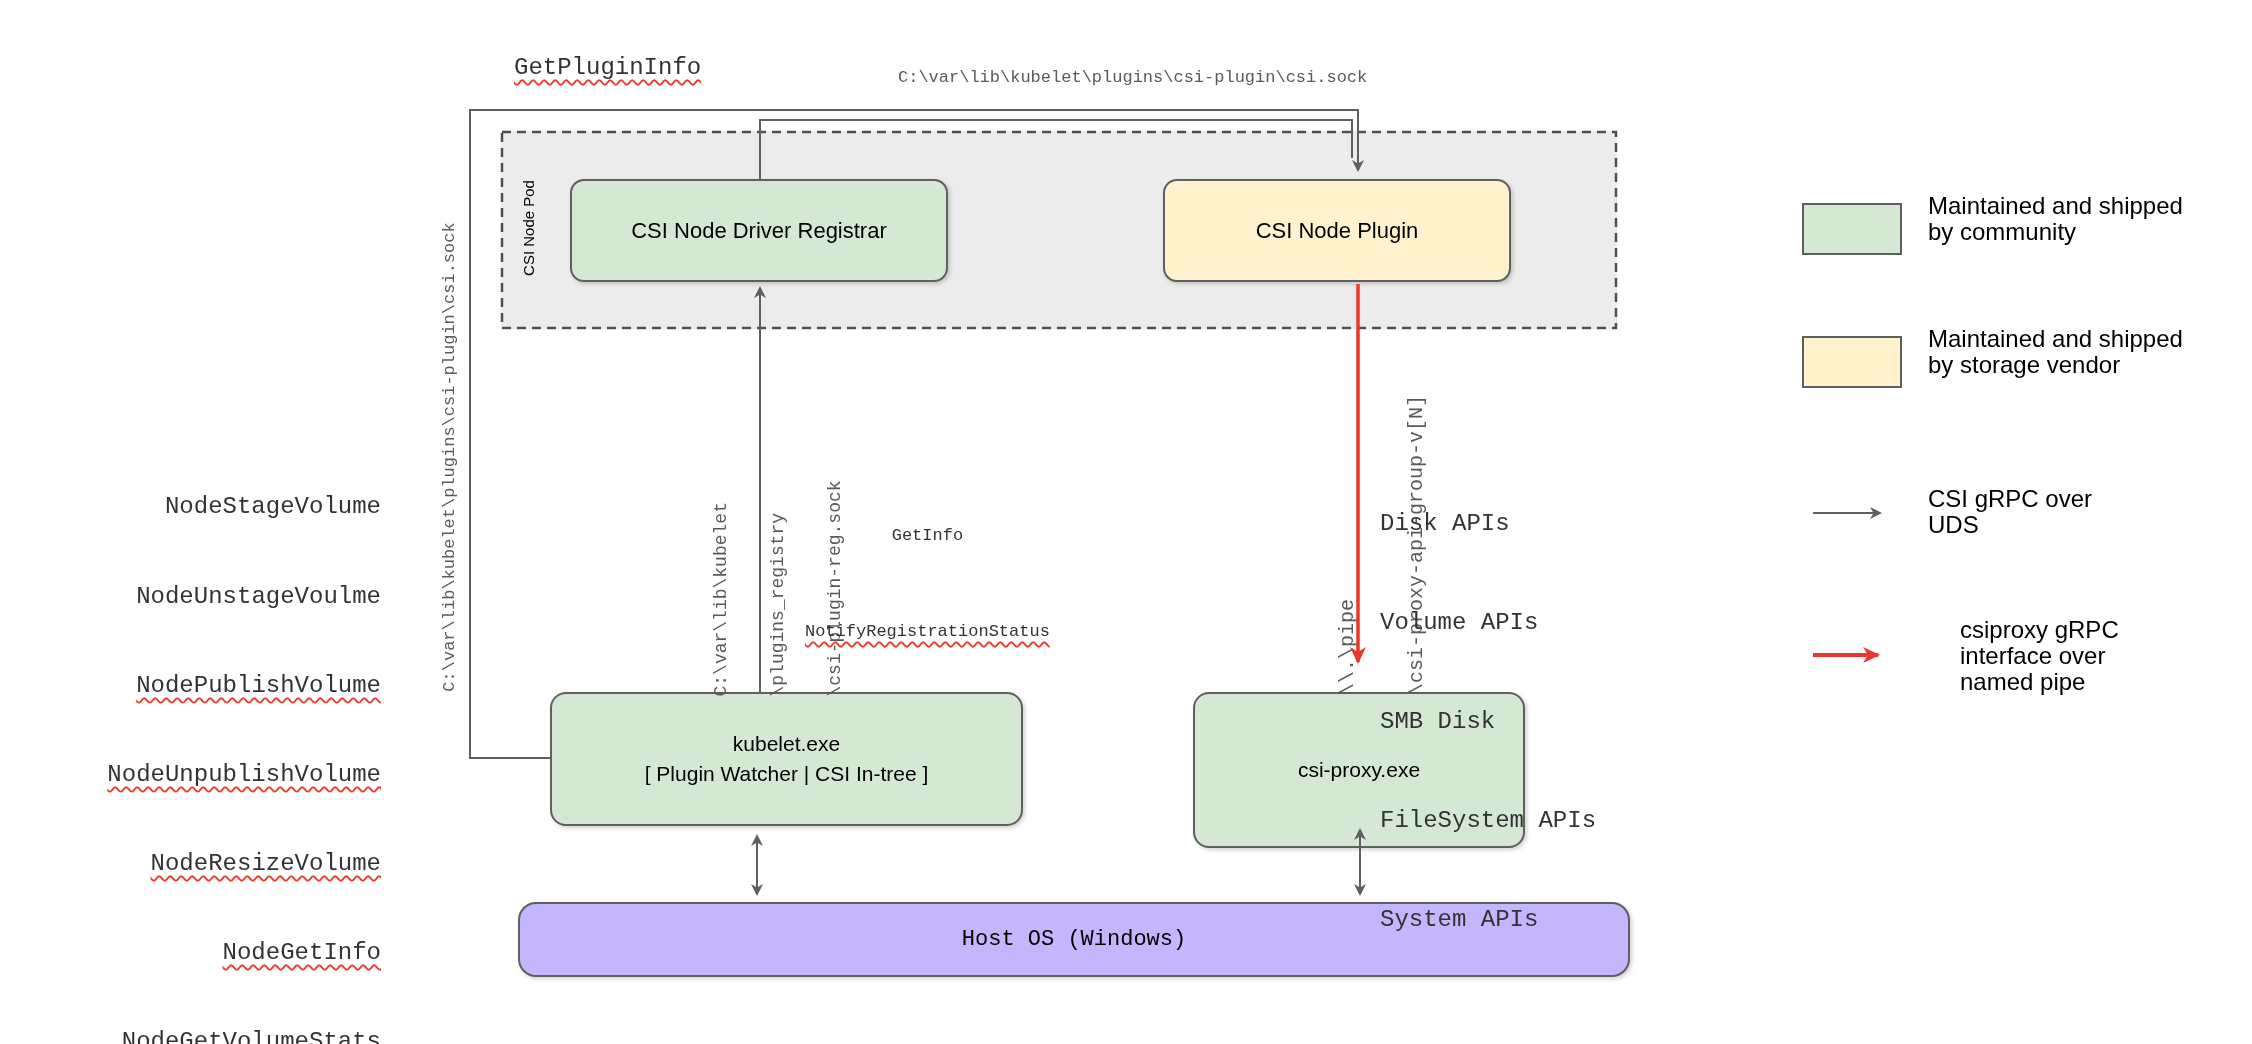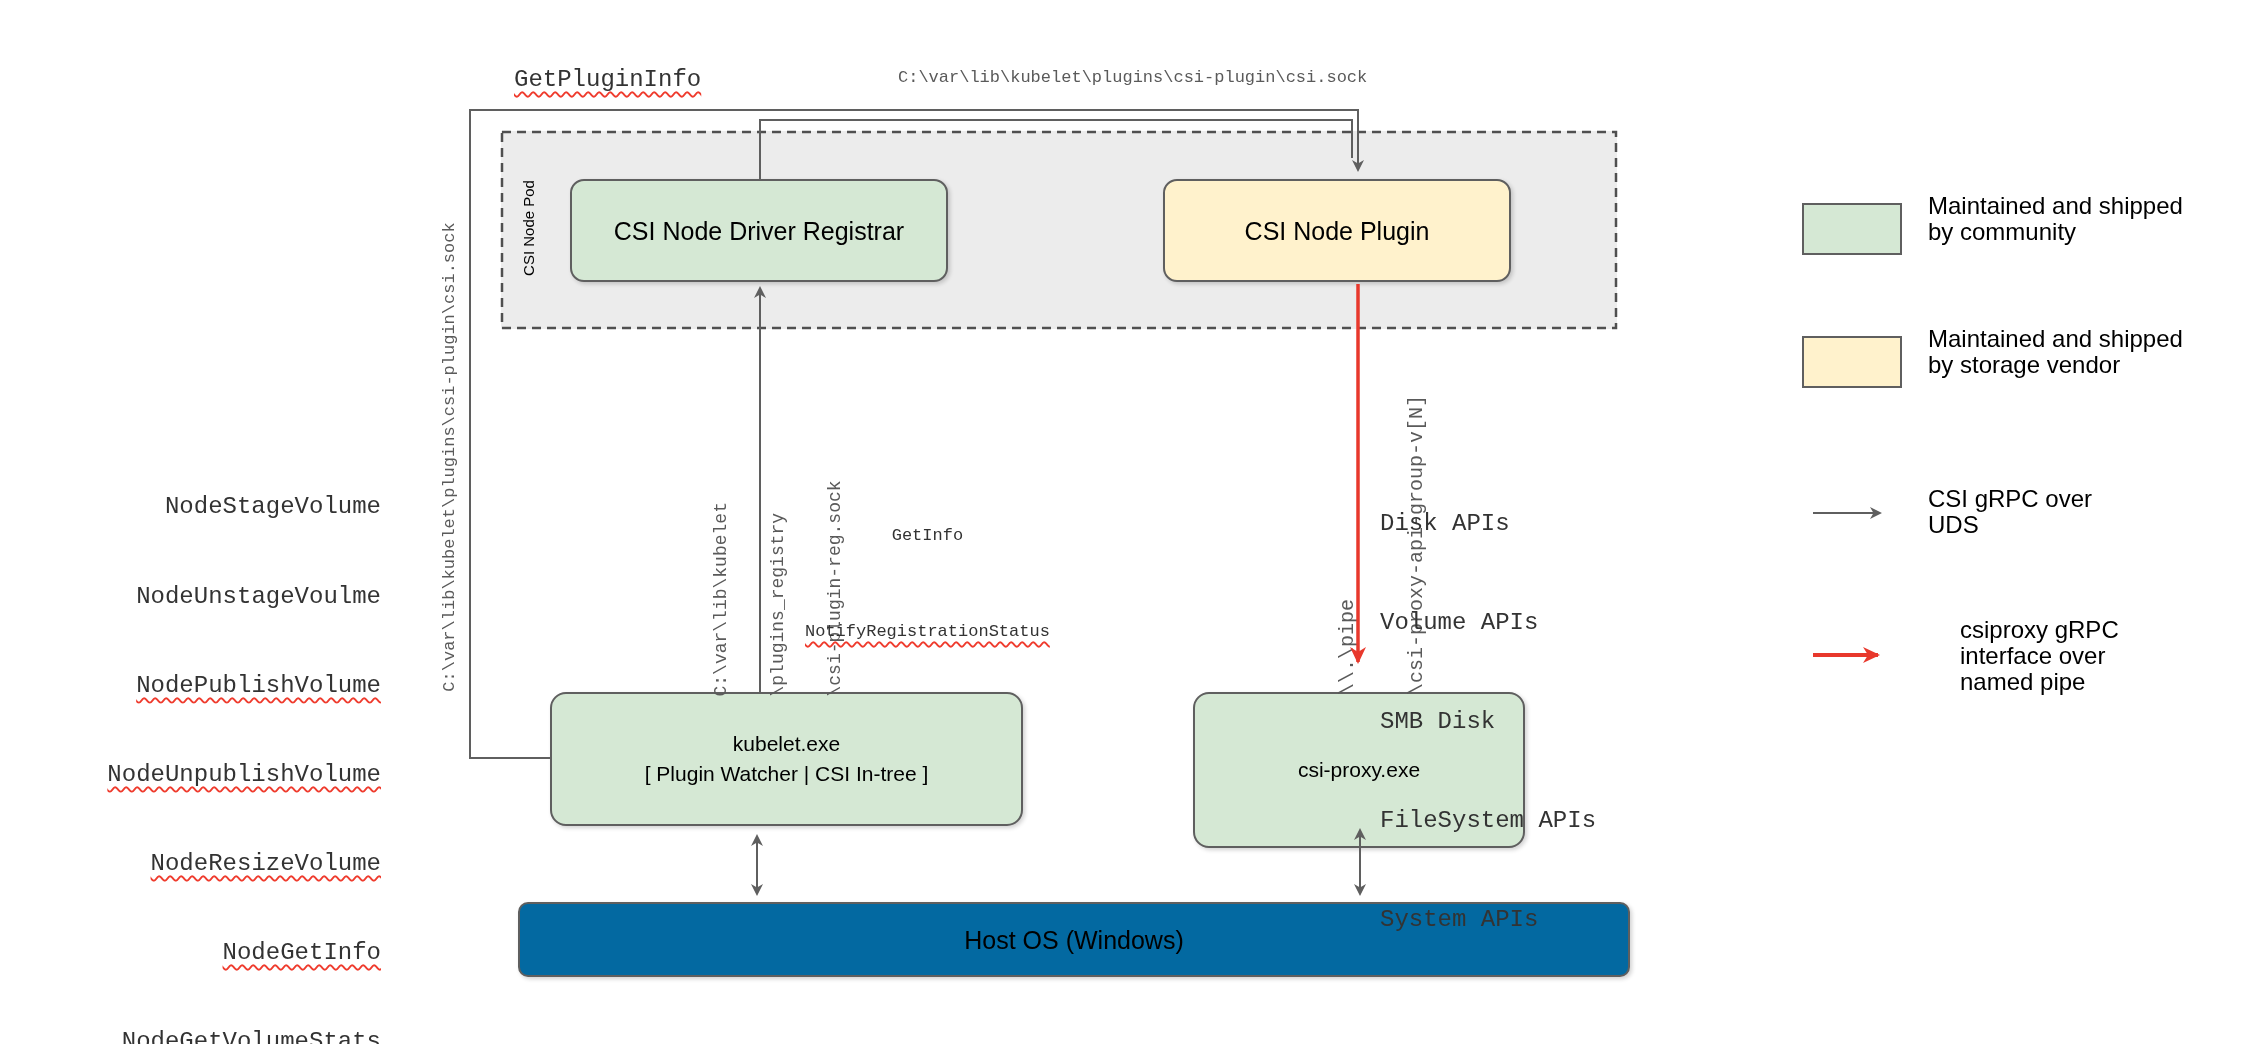--- a/index.html
+++ b/index.html
@@ -8,21 +8,21 @@
           font-family:"Liberation Sans",sans-serif;}
   .mono{font-family:"Liberation Mono","DejaVu Sans Mono",monospace;}
   .abs{position:absolute;}
   .txt{color:#333333;white-space:pre;}
   .pathtxt{color:#5a5a5a;white-space:pre;}
   .wavy{text-decoration-line:underline;text-decoration-style:wavy;text-decoration-color:#ef3b2d;
         text-decoration-thickness:1.5px;text-underline-offset:5px;}
   .box{position:absolute;box-sizing:border-box;border:2px solid #5f5f5f;border-radius:14px;
        display:flex;flex-direction:column;align-items:center;justify-content:center;
        box-shadow:2px 2px 4px rgba(0,0,0,0.18);z-index:2;}
-  .box .lbl{color:#000;font-size:25px;line-height:30px;text-align:center;}
+  .box .lbl{color:#000;font-size:22px;line-height:30px;text-align:center;}
   .pod{position:absolute;background:#ececec;z-index:1;}
   .rot{transform:rotate(-90deg);}
   .vlist{line-height:29.7px;font-size:24px;text-align:right;}
   .legend-swatch{position:absolute;box-sizing:border-box;border:2px solid #5f5f5f;z-index:2;}
   .legend-txt{position:absolute;color:#000;font-size:24px;line-height:26px;z-index:3;}
   .t{z-index:4;}
   #wires{position:absolute;left:0;top:0;z-index:5;pointer-events:none;}
 </style>
 </head>
 <body>
@@ -43,25 +43,25 @@
 
   <div class="box" style="left:550px;top:692px;width:473px;height:134px;background:#d5e8d4;border-radius:16px;">
     <div class="lbl" style="font-size:21px;">kubelet.exe</div>
     <div class="lbl" style="font-size:21px;">[ Plugin Watcher | CSI In-tree ]</div>
   </div>
 
   <div class="box" style="left:1193px;top:692px;width:332px;height:156px;background:#d5e8d4;border-radius:16px;">
     <div class="lbl" style="font-size:21px;">csi-proxy.exe</div>
   </div>
 
-  <div class="box" style="left:518px;top:902px;width:1112px;height:75px;background:#0369a1;border-radius:10px;">
+  <div class="box" style="left:518px;top:902px;width:1112px;height:75px;background:#c4b5fd;border-radius:18px;font-family:Liberation Mono, monospace;">
     <div class="lbl">Host OS (Windows)</div>
   </div>
 
-  <div class="abs mono txt wavy t" style="left:514px;top:66px;font-size:24px;text-align:center;">GetPluginInfo</div>
+  <div class="abs mono txt wavy t" style="left:514px;top:54px;font-size:24px;text-align:center;">GetPluginInfo</div>
 
   <div class="abs mono pathtxt t" style="left:898px;top:68px;font-size:17px;">C:\var\lib\kubelet\plugins\csi-plugin\csi.sock</div>
 
   <div class="abs mono pathtxt rot t" style="left:200px;top:447px;width:500px;height:20px;font-size:17px;text-align:center;">C:\var\lib\kubelet\plugins\csi-plugin\csi.sock</div>
 
   <div class="abs mono vlist txt t" style="left:80px;top:433px;width:301px;">
     <div>NodeStageVolume</div>
     <div>NodeUnstageVoulme</div>
     <div class="wavy">NodePublishVolume</div>
     <div class="wavy">NodeUnpublishVolume</div>

